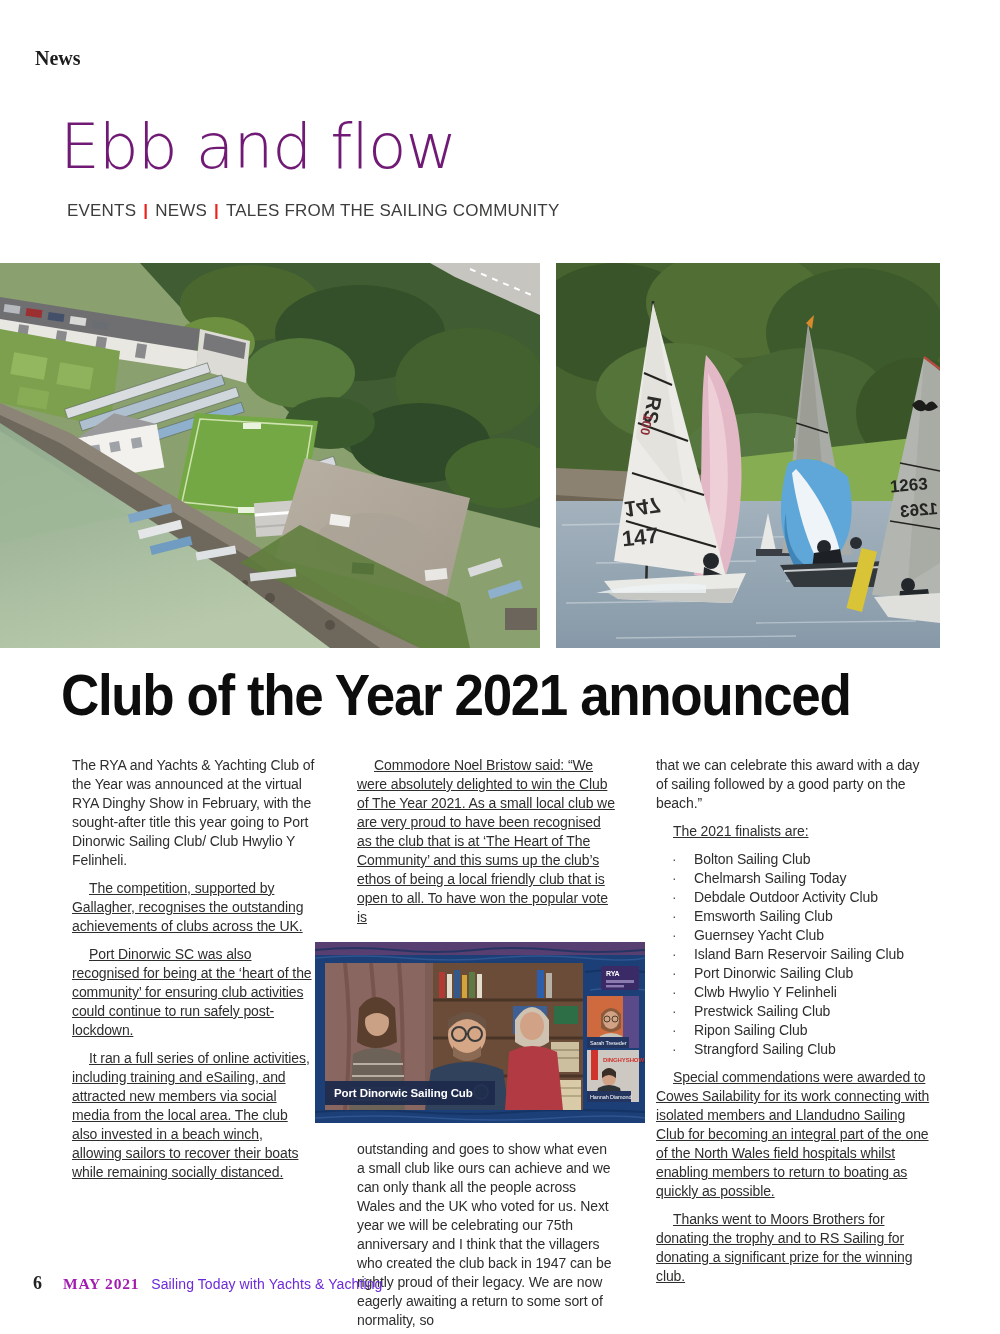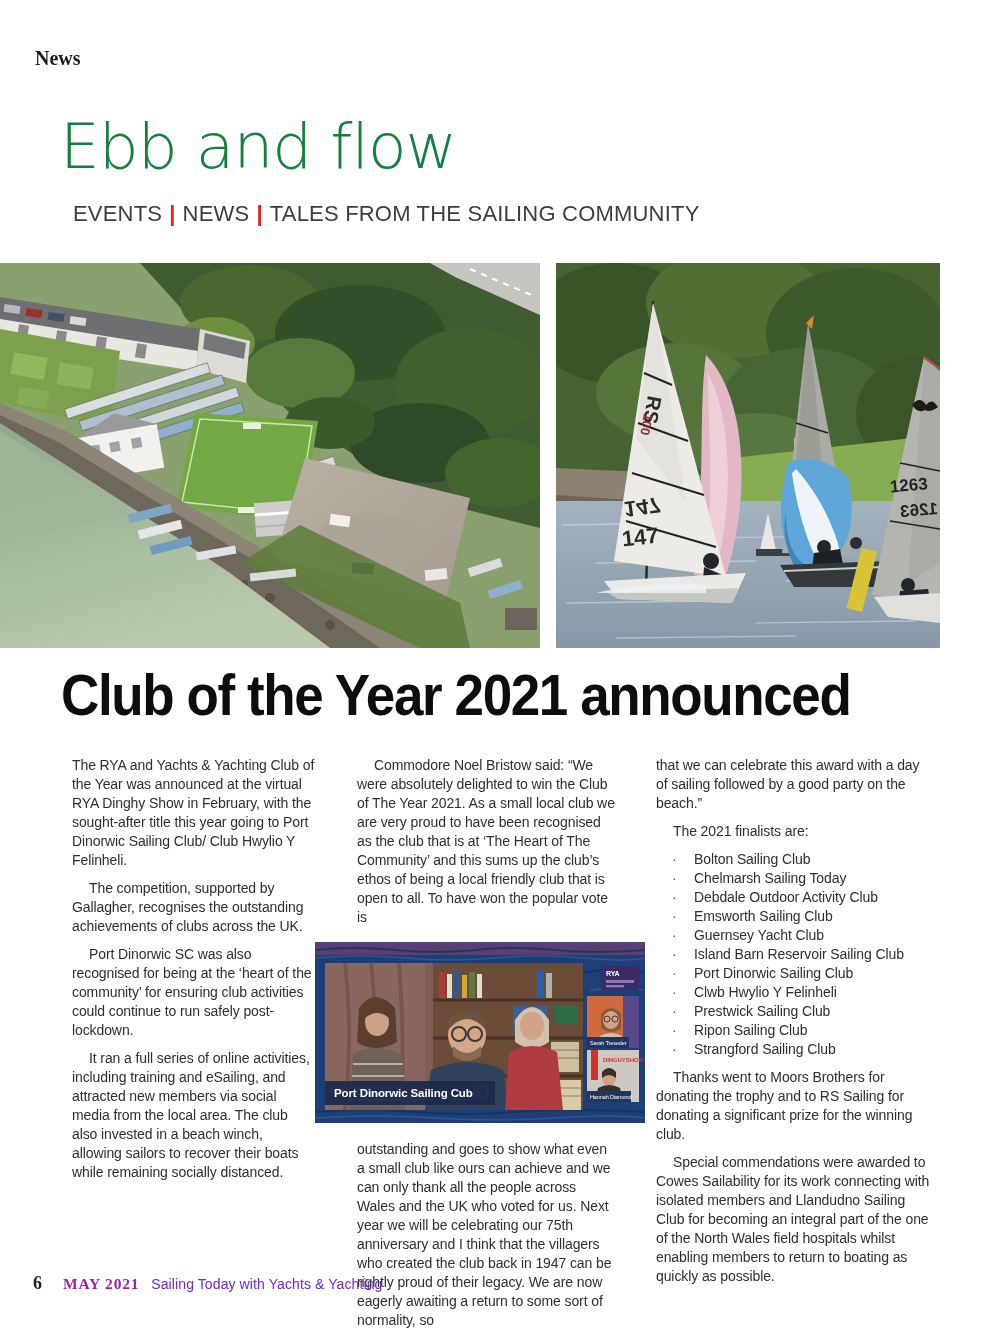--- a/index.html
+++ b/index.html
@@ -7,43 +7,43 @@
     width:1000px;height:1334px;position:relative;background:#ffffff;
     font-family:"Liberation Sans",sans-serif;color:#2e2e2d;overflow:hidden;
   }
   .news-label{
     position:absolute;left:35px;top:47px;
     font-family:"Liberation Serif",serif;font-weight:700;font-size:20px;color:#1c1c1c;
   }
   .page-title{
     position:absolute;left:60px;top:110px;
     font-family:"DejaVu Sans",sans-serif;font-weight:200;font-size:63px;
-    letter-spacing:-1px;color:#15803d;white-space:nowrap;
+    letter-spacing:-1px;color:#701a75;white-space:nowrap;
   }
   .subtitle{
-    position:absolute;left:73px;top:201px;font-size:22px;color:#3d3d3c;
+    position:absolute;left:67px;top:201px;font-size:17px;color:#3d3d3c;
     letter-spacing:0.2px;white-space:nowrap;
   }
   .subtitle .sep{color:#e8221c;font-weight:700;margin:0 7px;}
   .photo{position:absolute;top:263px;height:385px;overflow:hidden;}
   .photo svg{display:block;}
   .photo-left{left:0;width:540px;}
   .photo-right{left:556px;width:384px;}
   .headline{
     position:absolute;left:61px;top:662px;
     font-size:57px;font-weight:700;letter-spacing:-1.5px;color:#0d0d0d;
     transform:scaleX(0.93);transform-origin:left top;white-space:nowrap;
   }
   .columns{
     position:absolute;left:63px;top:747px;width:877px;
     display:grid;grid-template-columns:262px 276px 292px;column-gap:23px;
   }
   .col{font-size:14px;line-height:19px;letter-spacing:-0.1px;color:#2e2e2d;}
   .col p{margin:9px;}
-  .col p.ind{text-indent:17px;}
+  .col p.ind{text-indent:17px;text-decoration:underline;}
   .video-figure{
     position:relative;margin:15px 0 17px -33px;width:392px;height:181px;
   }
   .finalist{padding-left:25px;display:flex;}
   .finalist .dot{width:22px;flex:0 0 22px;color:#555;}
   .footer{position:absolute;left:33px;top:1273px;display:flex;align-items:baseline;}
   .footer .pagenum{font-family:"Liberation Serif",serif;font-weight:700;font-size:18px;color:#222;}
   .footer .issue{font-family:"Liberation Serif",serif;font-weight:700;font-size:15.5px;color:#a21caf;
     margin-left:21px;letter-spacing:0.8px;}
   .footer .mag{font-size:14px;color:#6d28d9;margin-left:12px;letter-spacing:0.1px;}
@@ -460,22 +460,22 @@
         </div>
       <div class="finalist">
           <span class="dot">·</span>
           <span>Ripon Sailing Club</span>
         </div>
       <div class="finalist">
           <span class="dot">·</span>
           <span>Strangford Sailing Club</span>
         </div>
     </div>
+    <p class="ind">Special commendations were awarded to Cowes Sailability for its work connecting with isolated members and Llandudno Sailing Club for becoming an integral part of the one of the North Wales field hospitals whilst enabling members to return to boating as quickly as possible.</p>
     <p class="ind">Thanks went to Moors Brothers for donating the trophy and to RS Sailing for donating a significant prize for the winning club.</p>
-    <p class="ind">Special commendations were awarded to Cowes Sailability for its work connecting with isolated members and Llandudno Sailing Club for becoming an integral part of the one of the North Wales field hospitals whilst enabling members to return to boating as quickly as possible.</p>
   </div>
 </div>
 
 <div class="footer">
   <span class="pagenum">6</span>
   <span class="issue">MAY 2021</span>
   <span class="mag">Sailing Today with Yachts &amp; Yachting</span>
 </div>
 
 </body></html>

